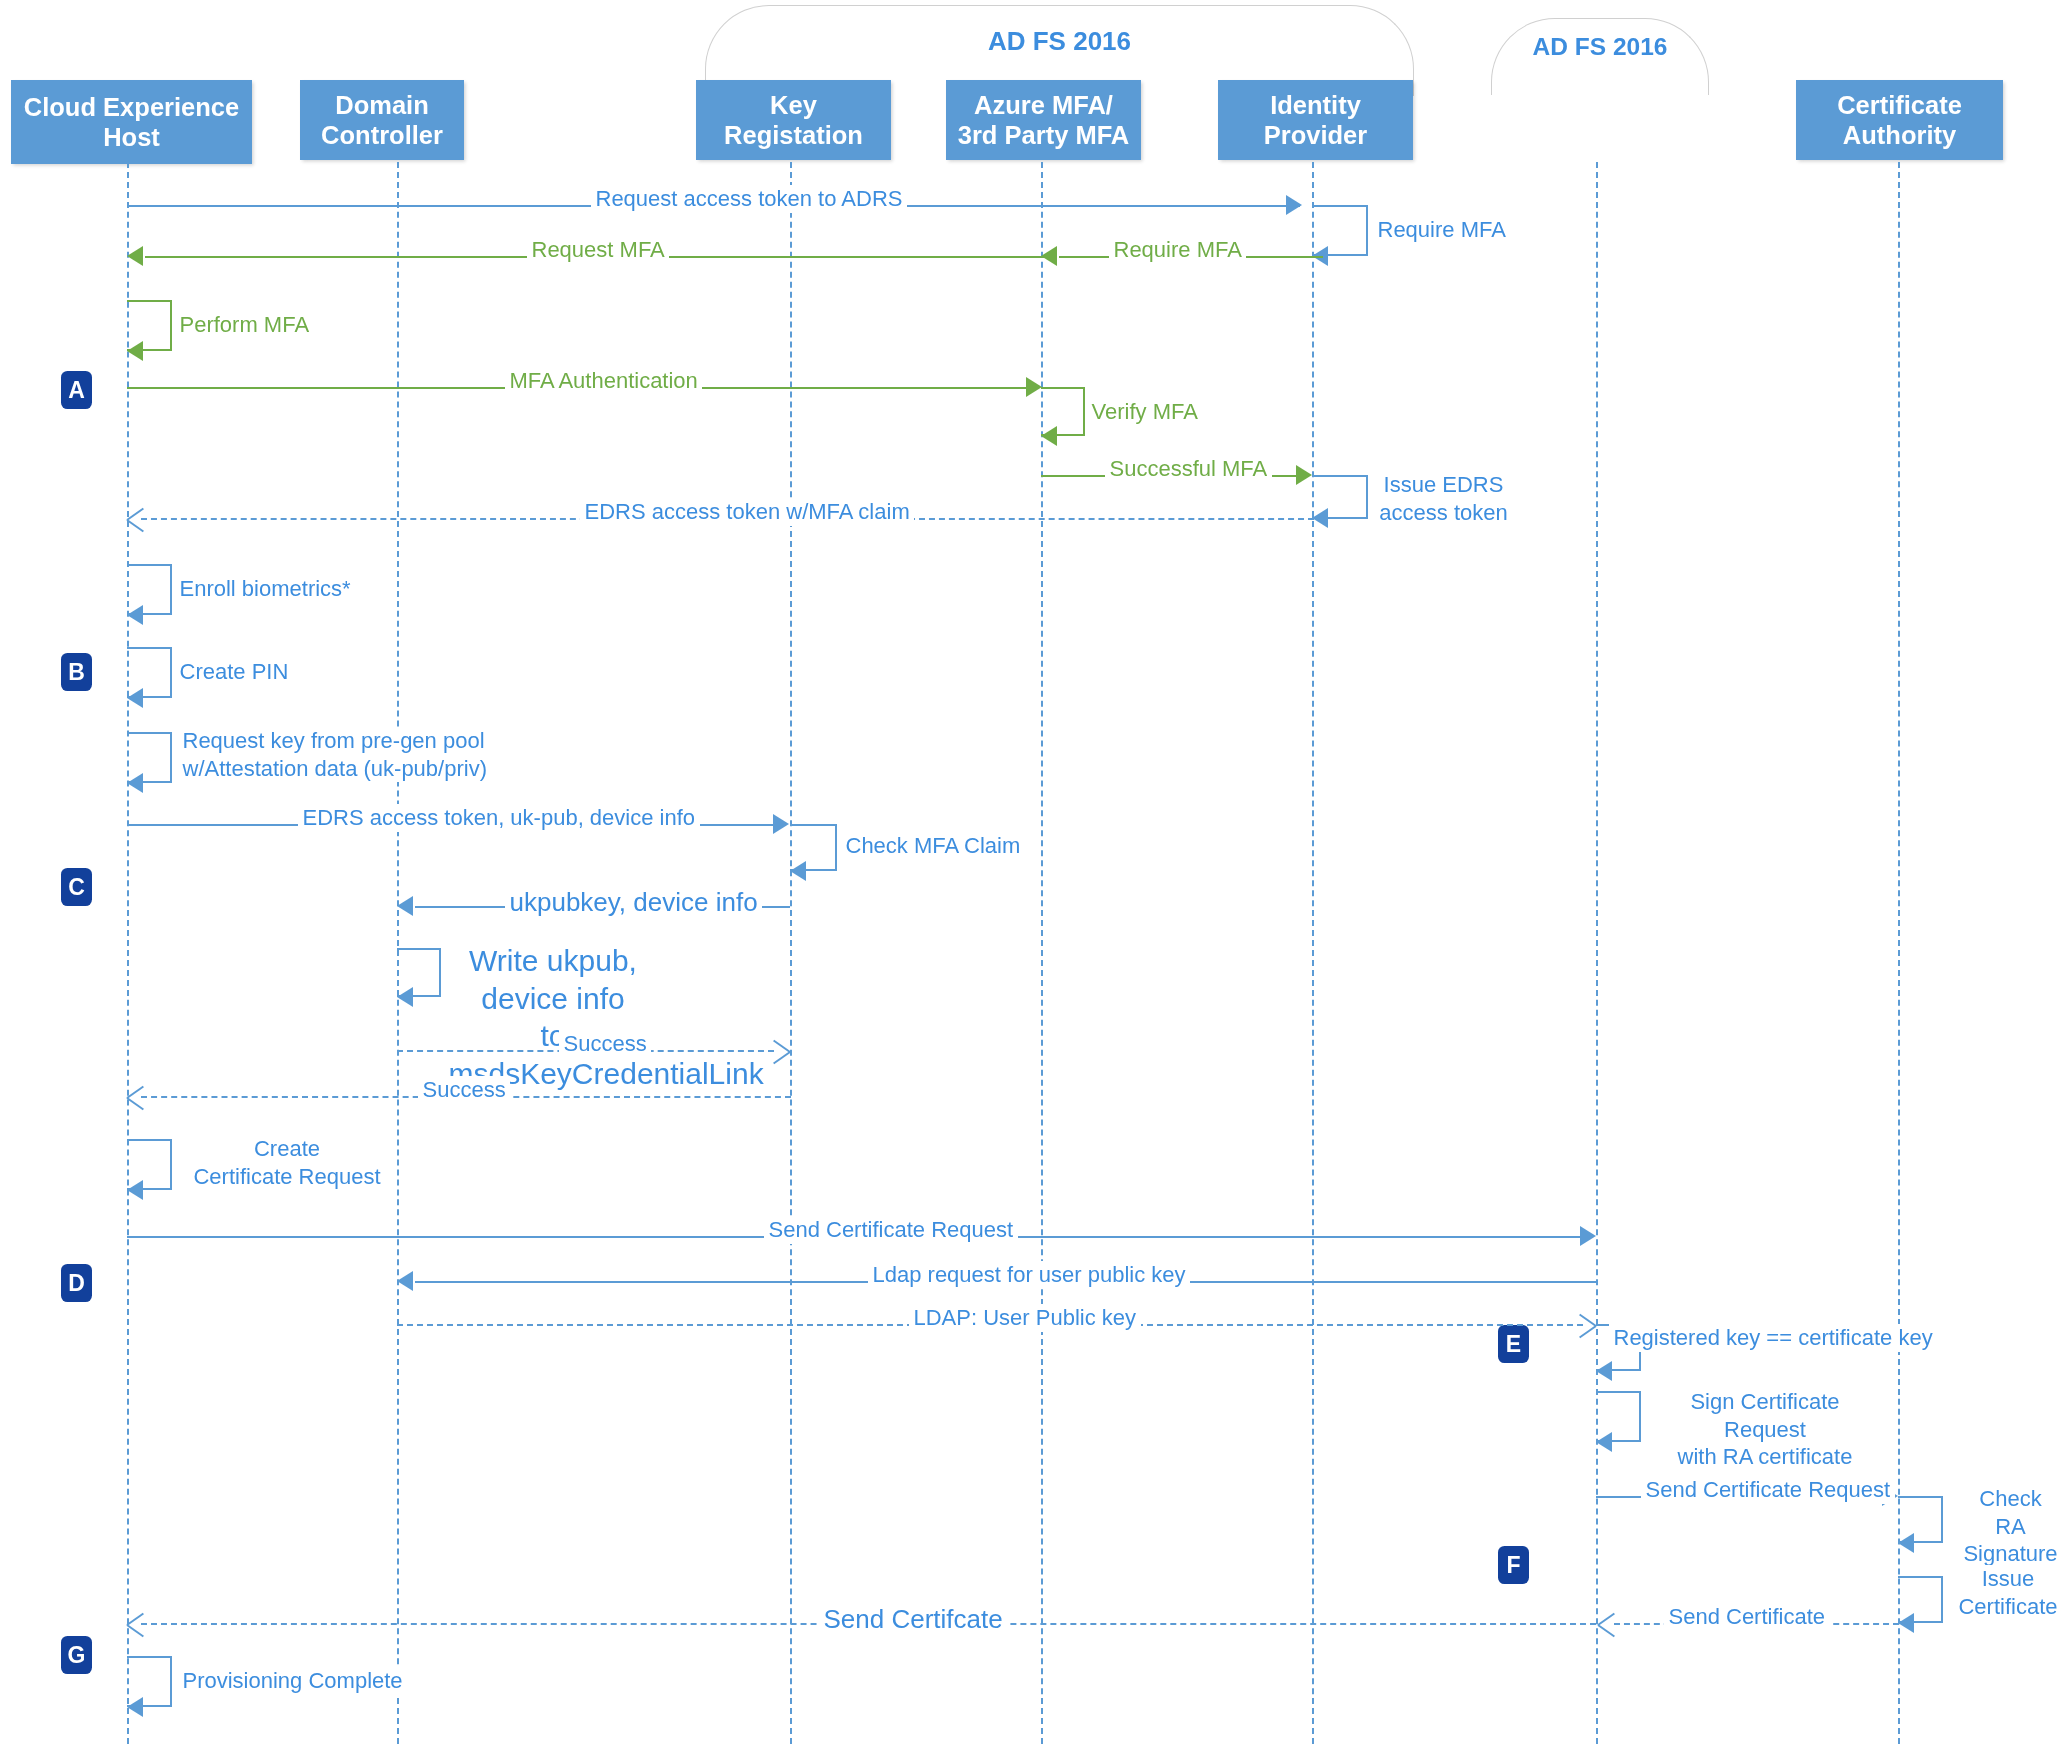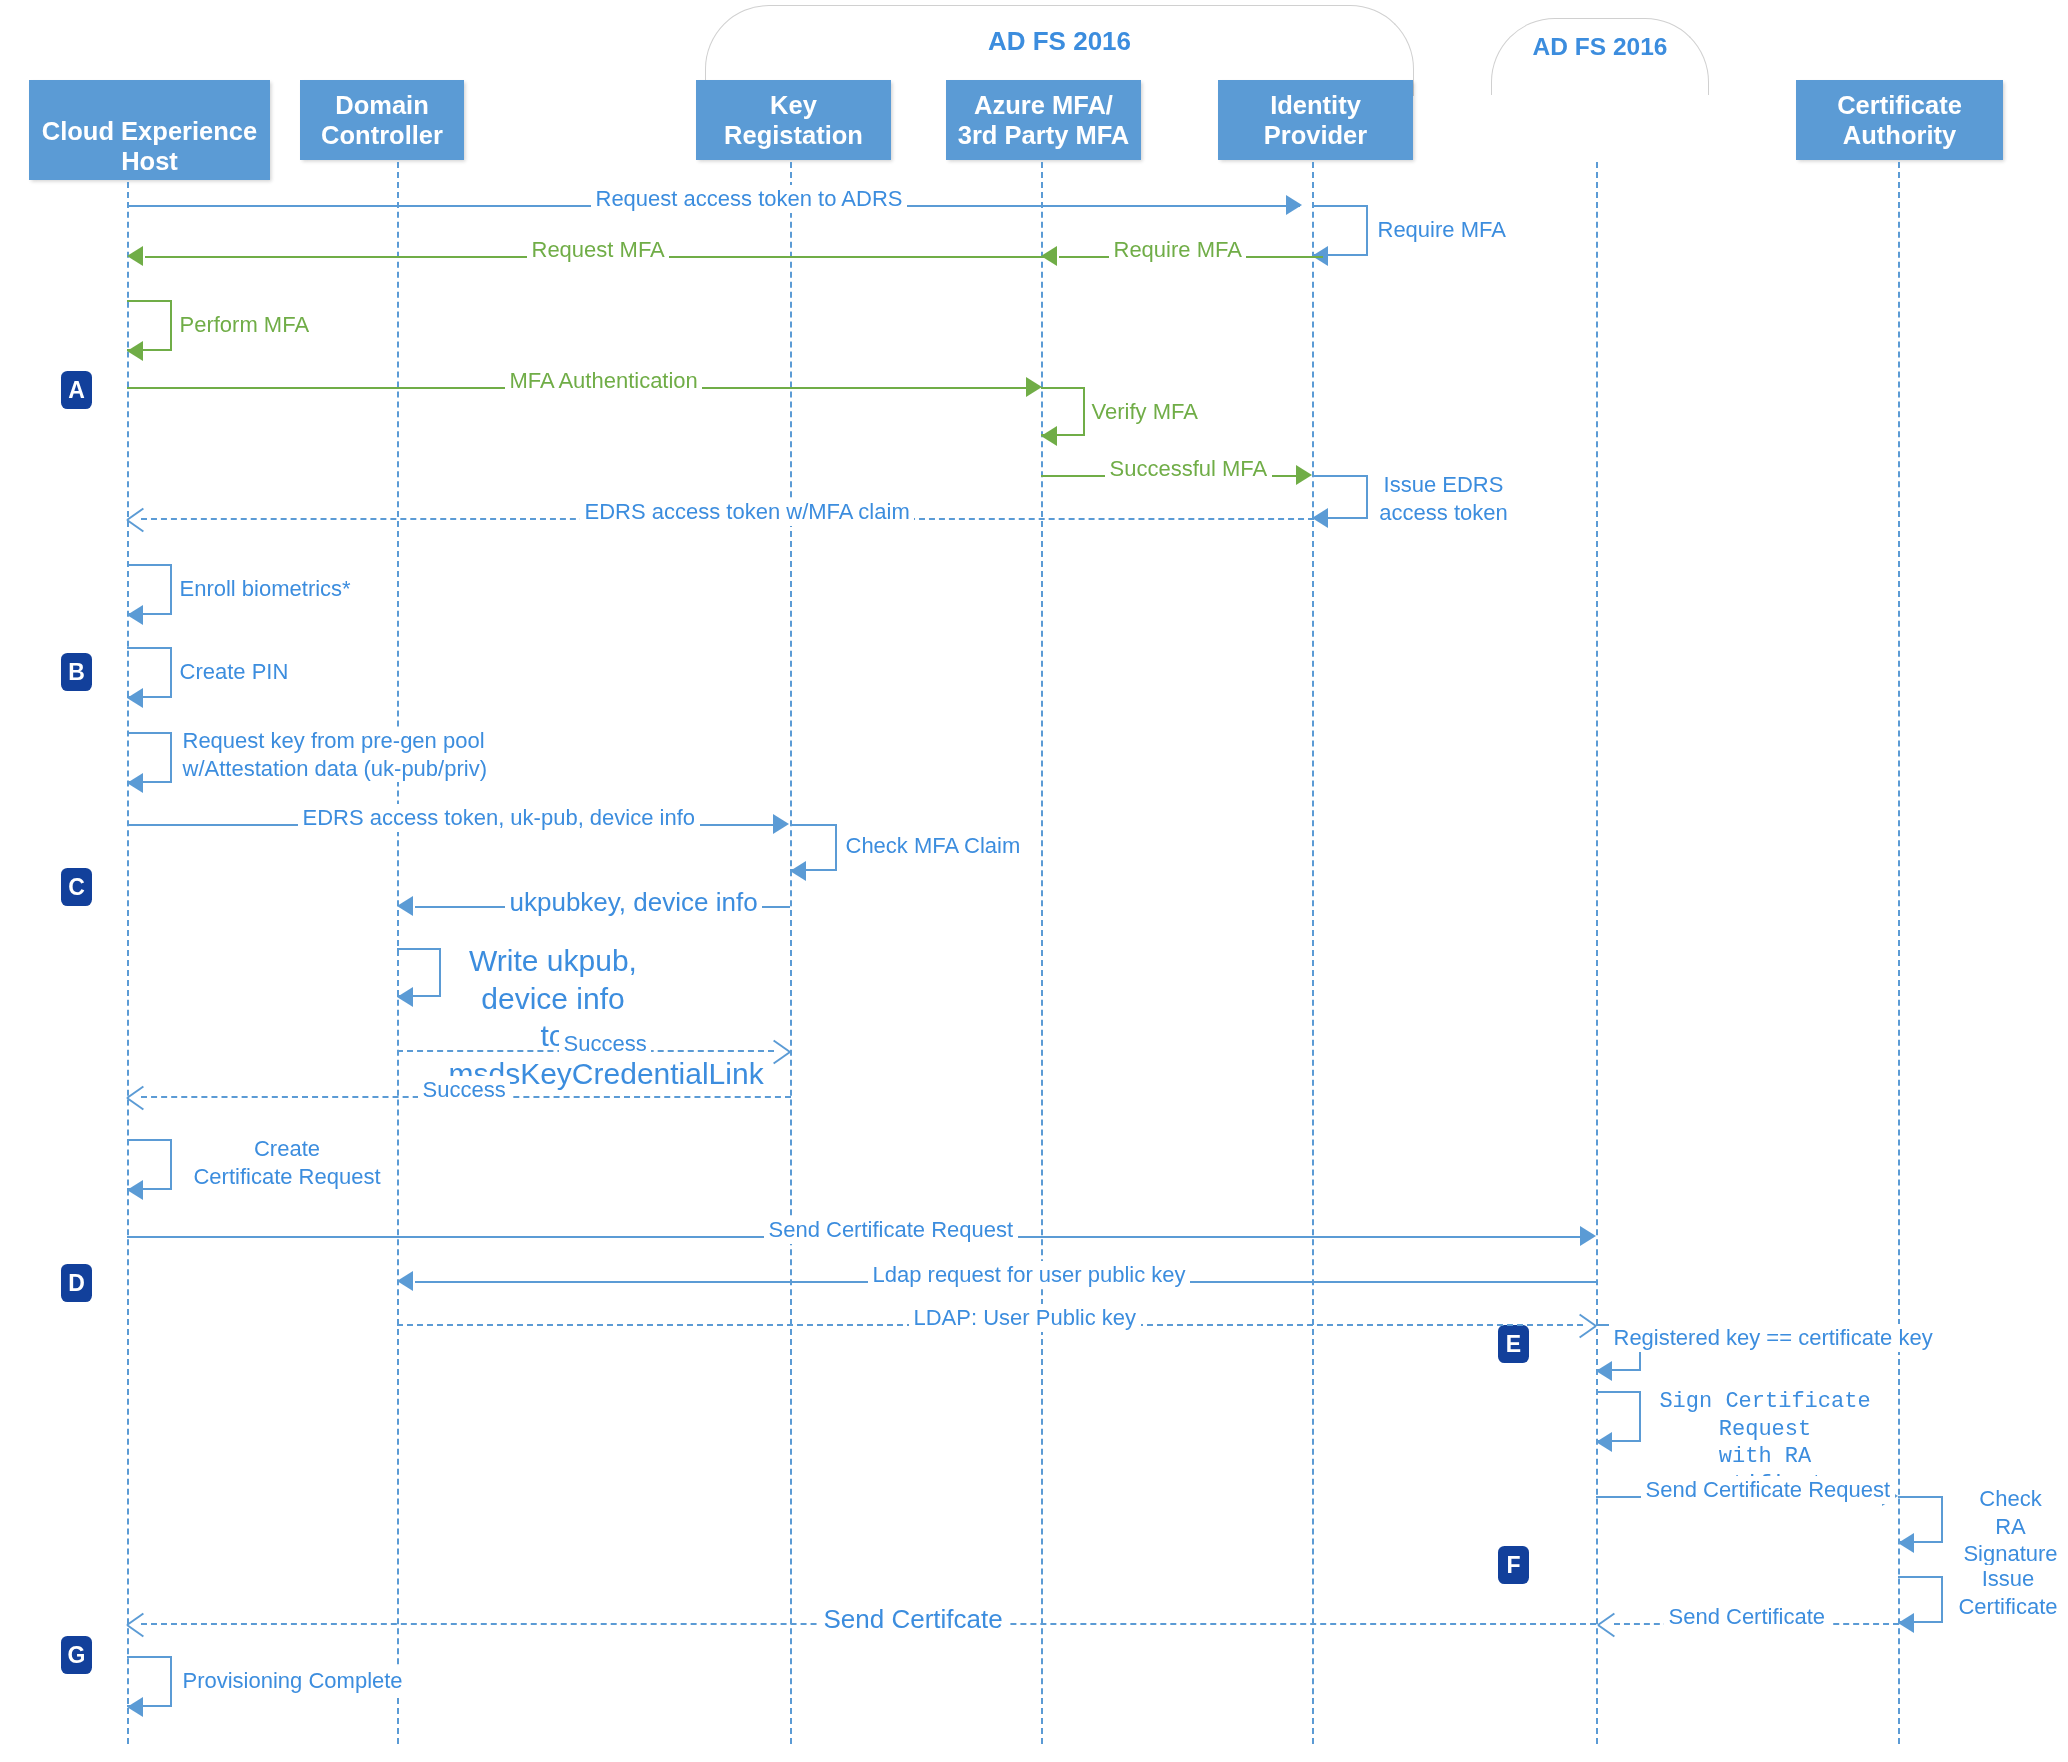--- a/index.html
+++ b/index.html
@@ -124,21 +124,21 @@
 <body>
 
 <div id="canvas">
 
   <div class="hood" style="left:705px; top:4.5px; width:709px; height:91px;"></div>
   <div class="hood-label" style="left:705px; top:25.5px; width:709px; font-size:26px;">AD FS 2016</div>
 
   <div class="hood" style="left:1491px; top:18px; width:218px; height:77px;"></div>
   <div class="hood-label" style="left:1491px; top:33px; width:218px; font-size:24.5px;">AD FS 2016</div>
 
-  <div class="actor-box" style="left:29px; top:80px; width:241px; height:100px; font-size:25.5px;align-items:flex-end;">
+  <div class="actor-box" style="left:11px; top:80px; width:241px; height:84px; font-size:25.5px;">
     <div>
       <span>Cloud Experience</span><br>
       <span>Host</span>
     </div>
   </div>
 
   <div class="actor-box" style="left:300px; top:80px; width:164px; height:80px; font-size:25.5px;">
     <div>
       <span>Domain</span><br>
       <span>Controller</span>
@@ -294,21 +294,21 @@
   <div class="msg-line dashed" style="left:397px; top:1324px; width:1186px;"></div>
   <div class="arrow-open right" style="left:1578px; top:1315px;"></div>
   <div class="msg-label" style="left:909px; top:1304px; font-size:22px;">LDAP: User Public key</div>
 
   <div class="selfloop" style="left:1596px; top:1324px; width:45px; height:47px;"></div>
   <div class="arrow-head left" style="left:1596px; top:1361px;"></div>
   <div class="msg-label" style="left:1609px; top:1324px; font-size:22px;">Registered key == certificate key</div>
 
   <div class="selfloop" style="left:1596px; top:1391px; width:45px; height:51px;"></div>
   <div class="arrow-head left" style="left:1596px; top:1432px;"></div>
-  <div class="msg-label multiline" style="left:1647px; top:1388px; font-size:22px; width:227px;font-family:Liberation Mono, monospace;">
+  <div class="msg-label multiline" style="left:1647px; top:1388px; font-size:22px; width:227px;">
     <span>Sign Certificate Request</span><br>
     <span>with RA certificate</span>
   </div>
 
   <div class="msg-line" style="left:1596px; top:1496px; width:286px;"></div>
   <div class="arrow-head right" style="left:1882px; top:1486px;"></div>
   <div class="msg-label" style="left:1641px; top:1476px; font-size:22px;">Send Certificate Request</div>
 
   <div class="selfloop" style="left:1898px; top:1496px; width:45px; height:47px;"></div>
   <div class="arrow-head left" style="left:1898px; top:1533px;"></div>

